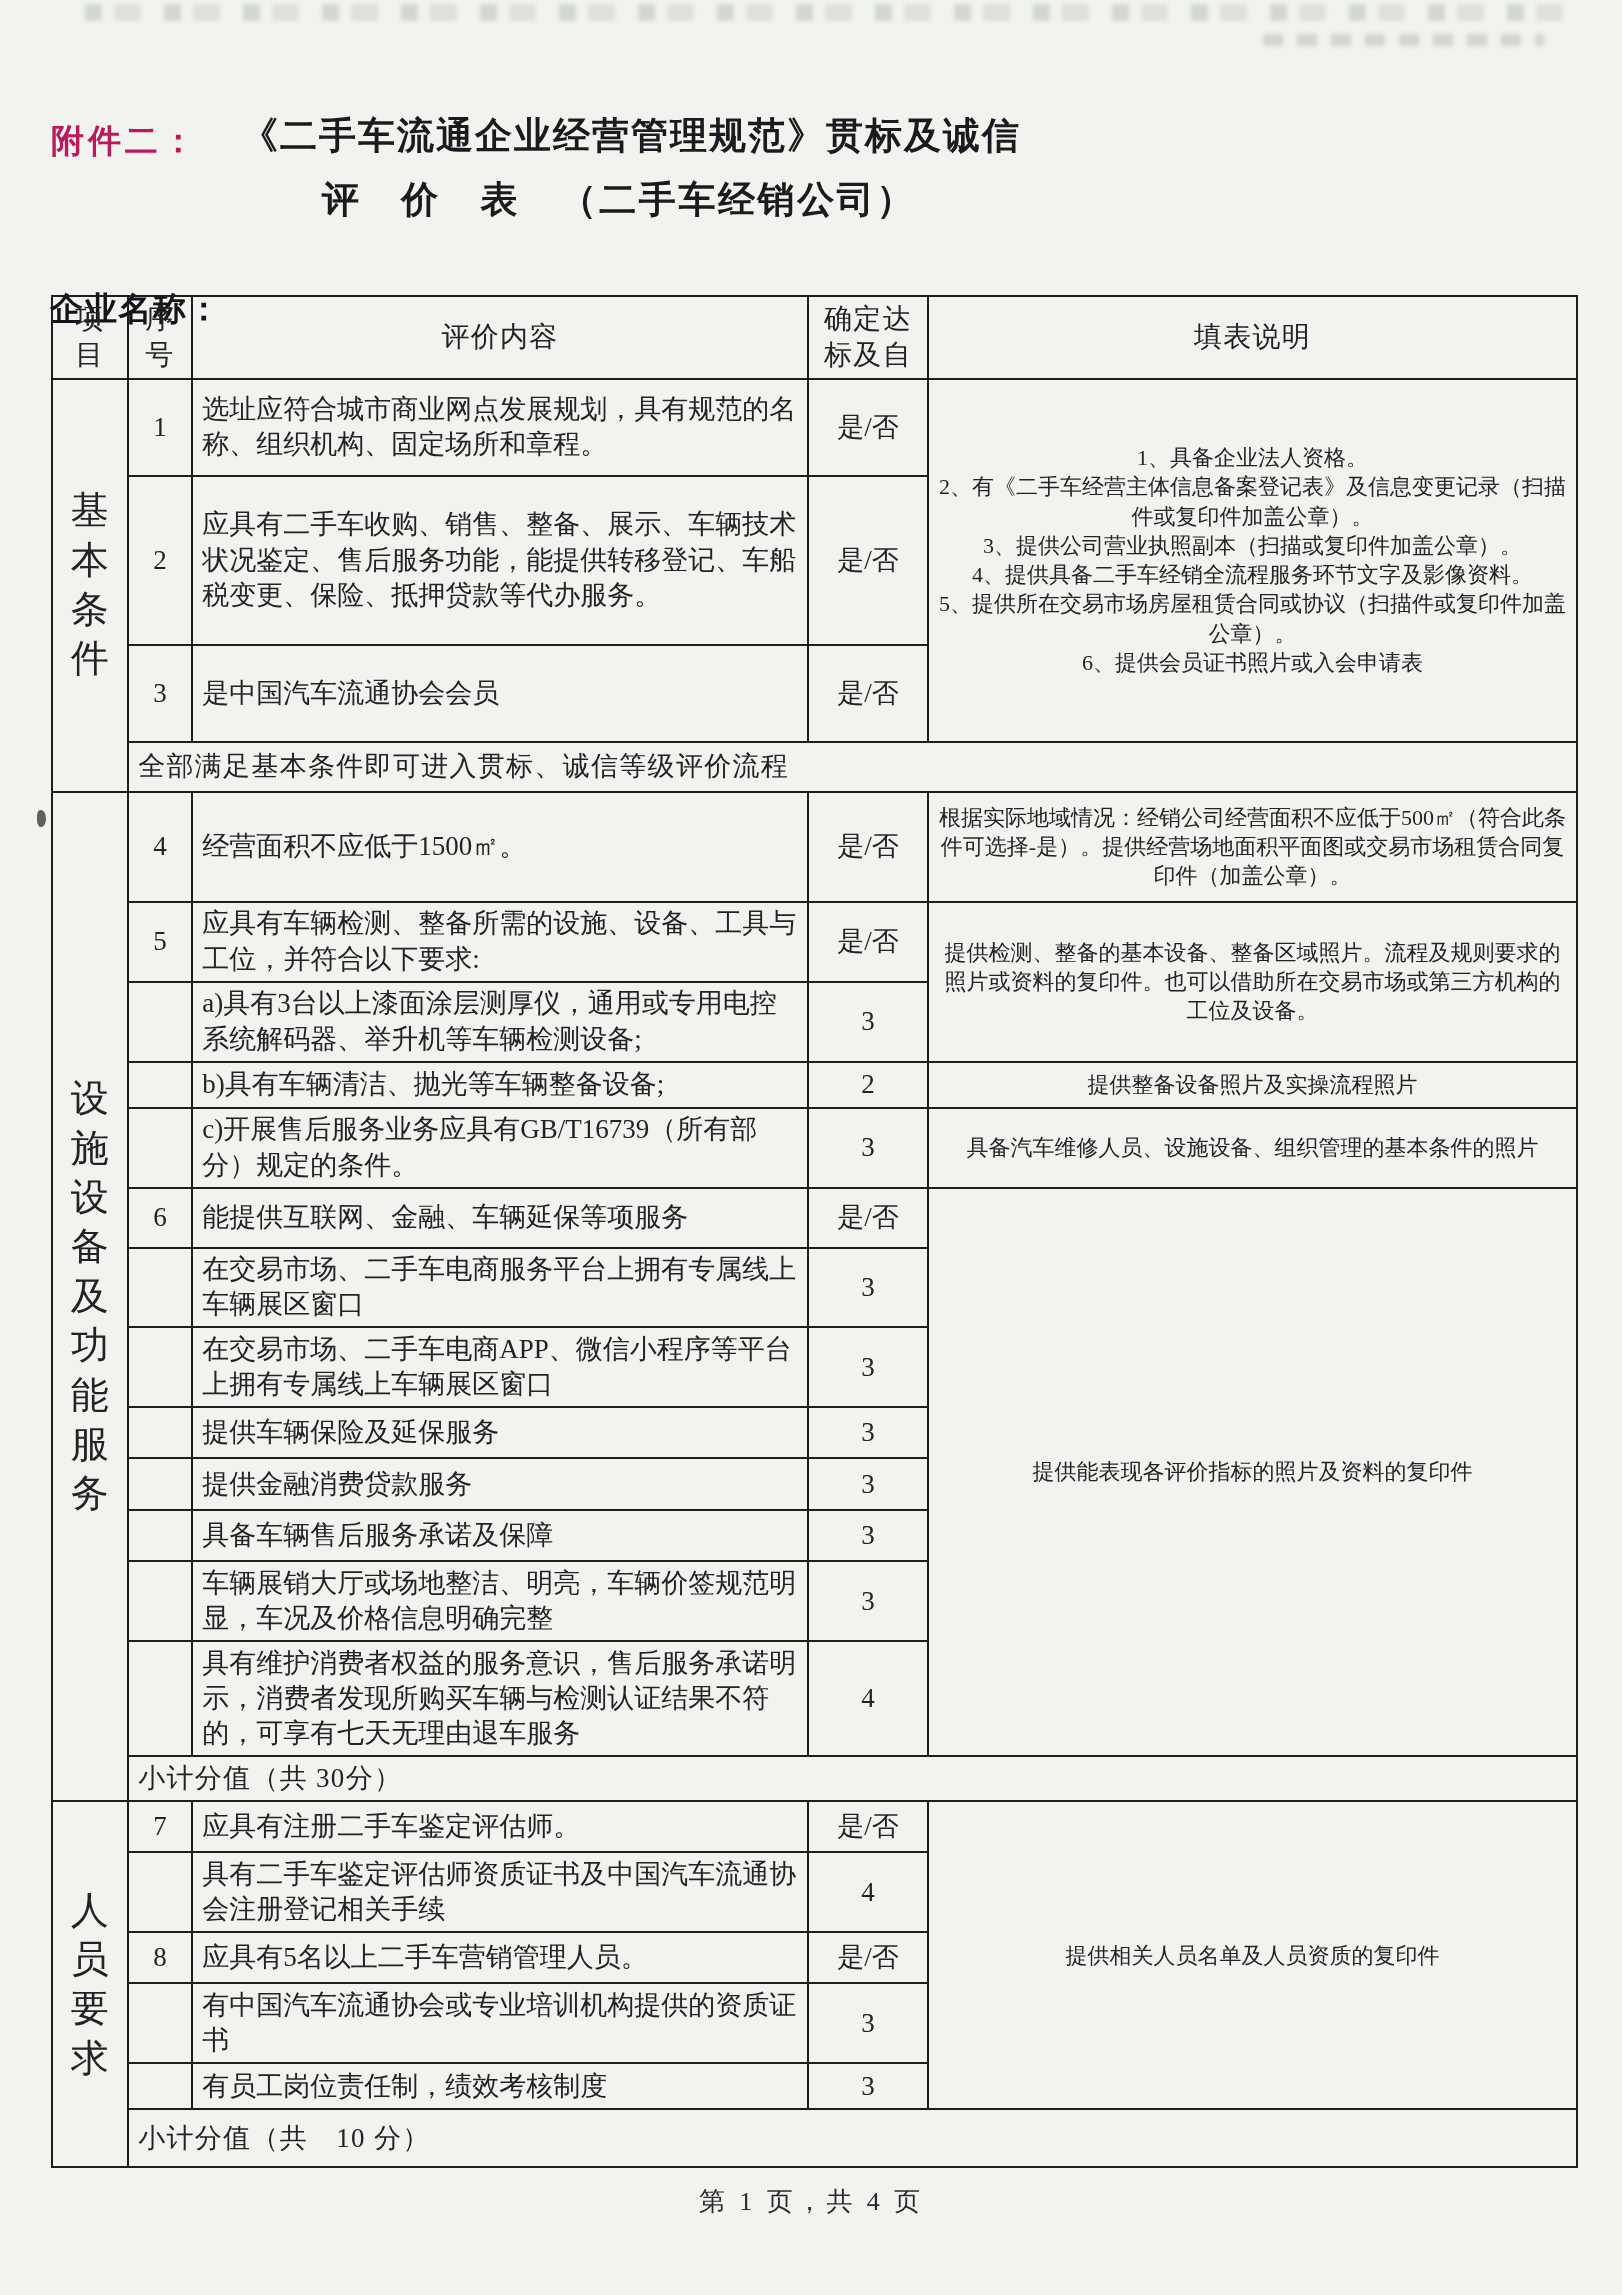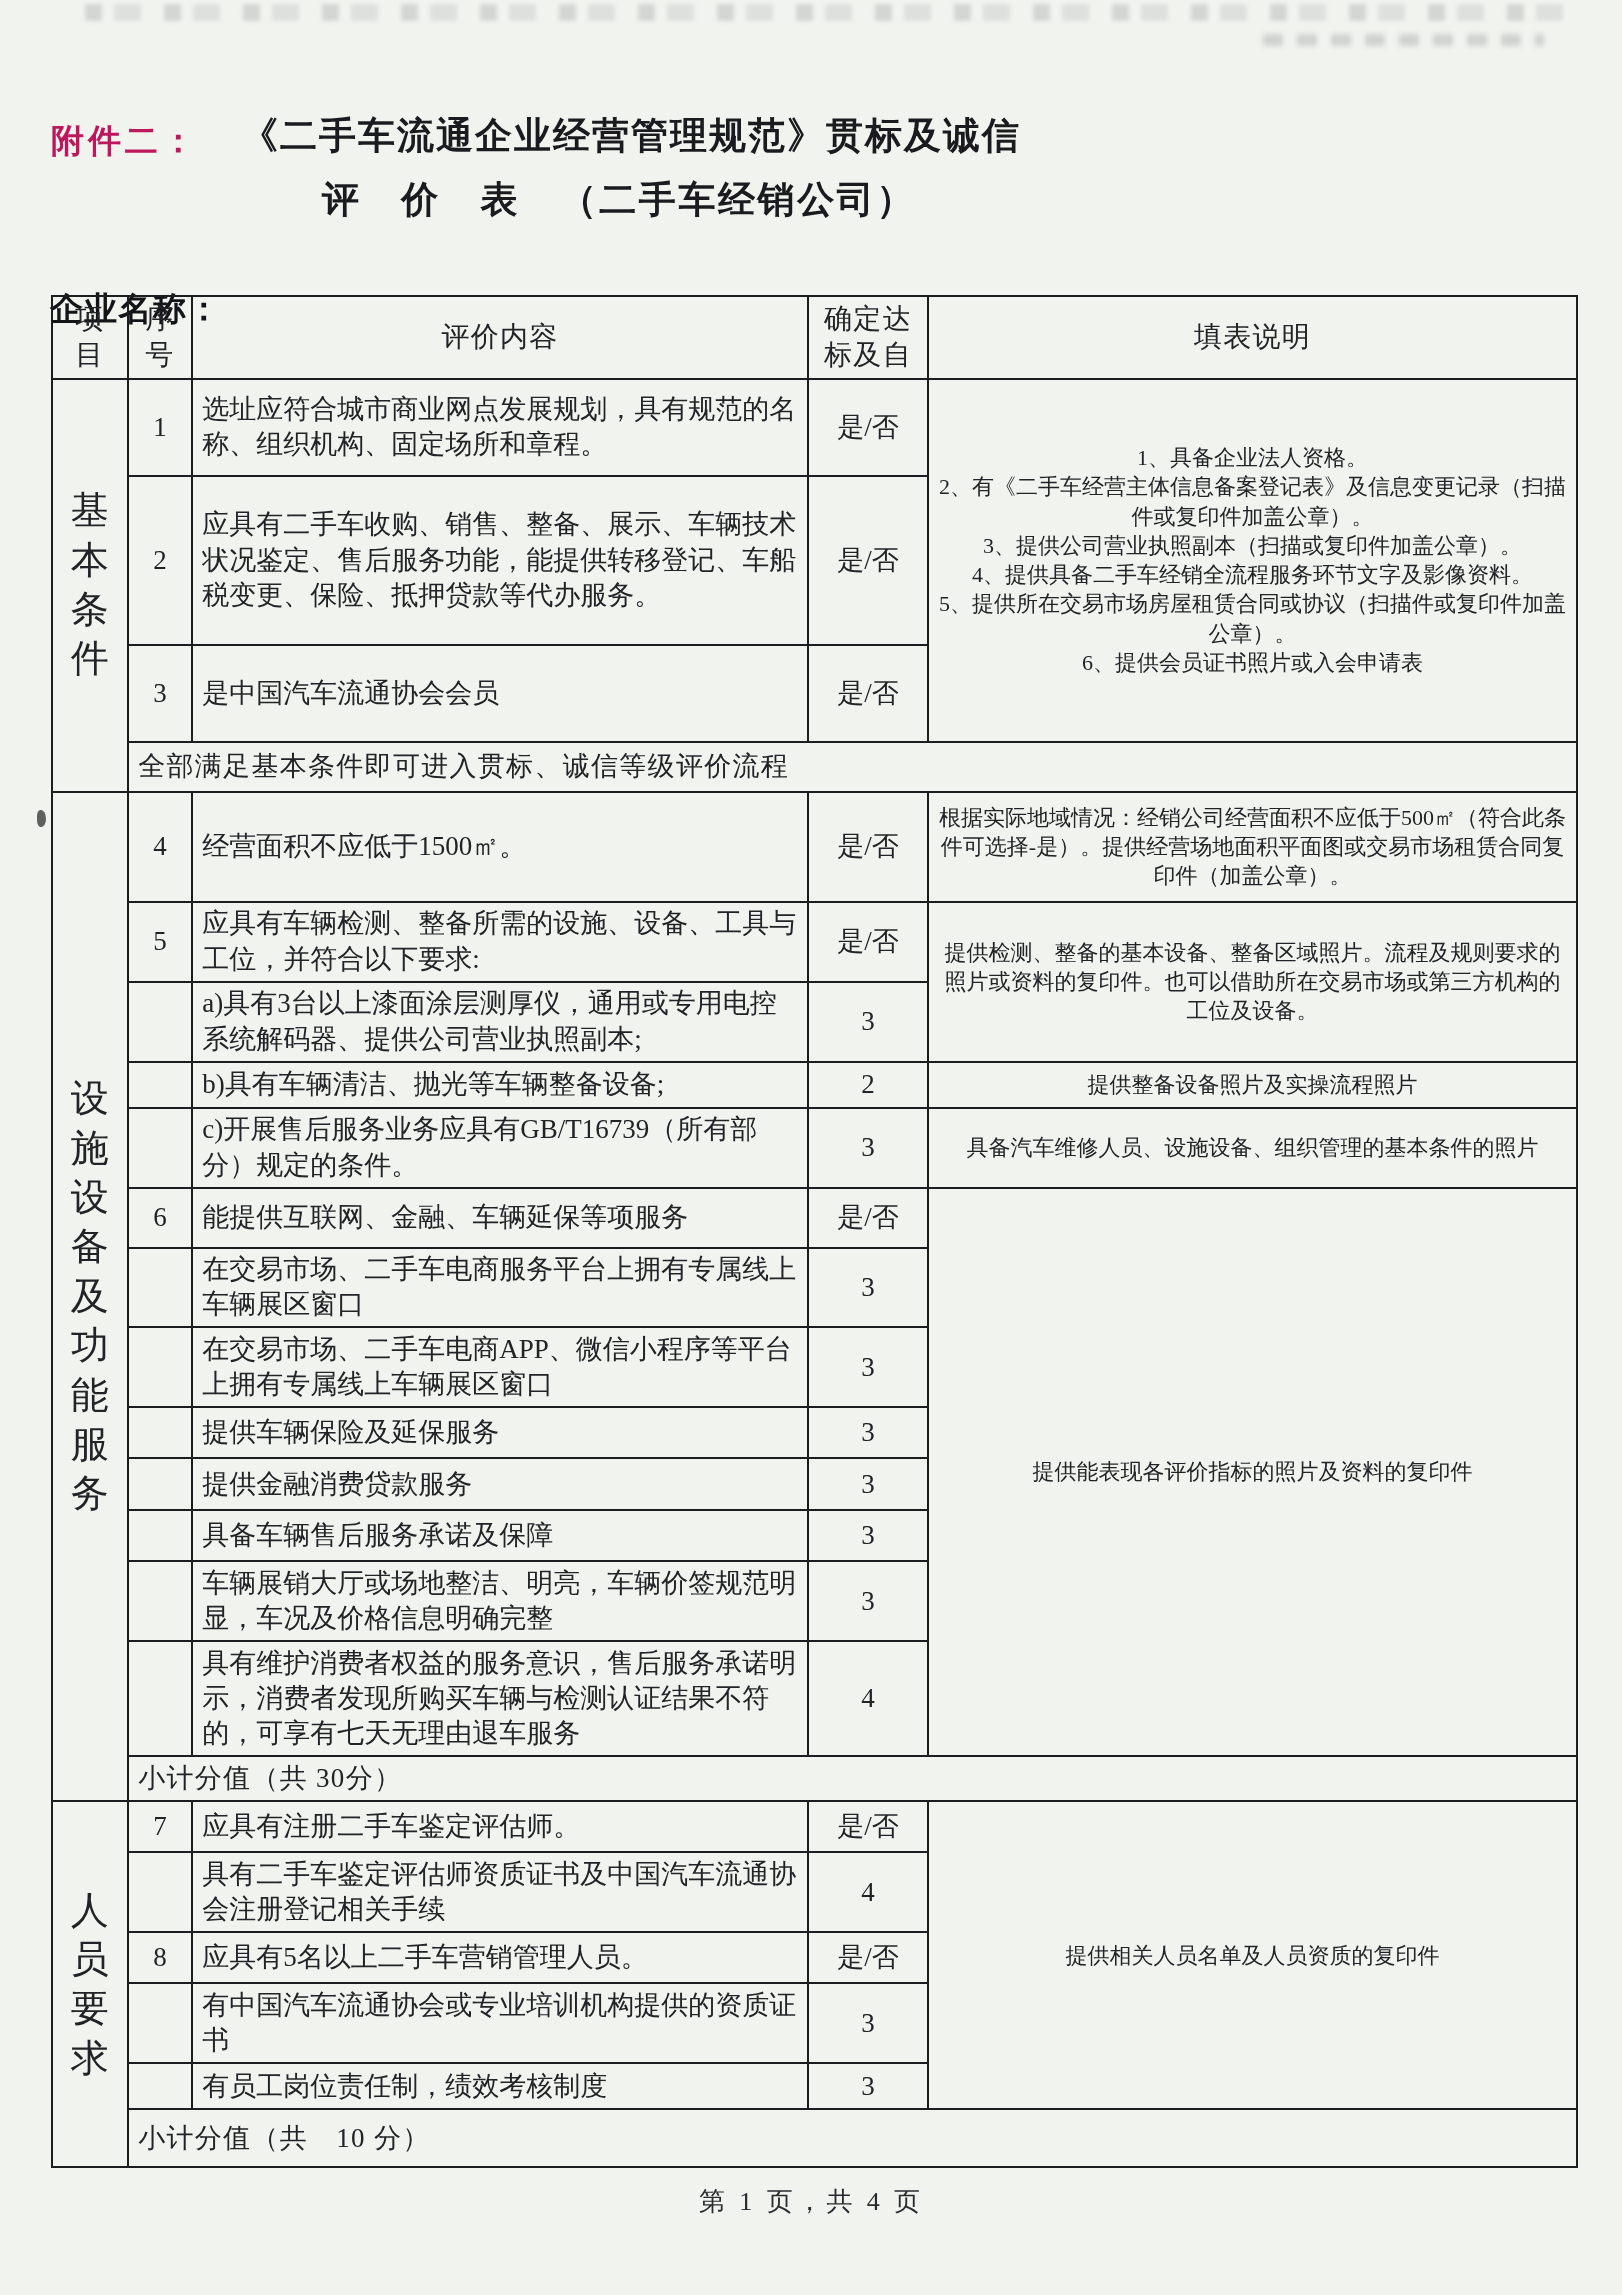--- a/index.html
+++ b/index.html
@@ -140,21 +140,21 @@
     <td class="note-cell">根据实际地域情况：经销公司经营面积不应低于500㎡（符合此条件可选择-是）。提供经营场地面积平面图或交易市场租赁合同复印件（加盖公章）。</td>
   </tr>
   <tr style="height:80px">
     <td class="seq-cell">5</td>
     <td class="content-cell">应具有车辆检测、整备所需的设施、设备、工具与工位，并符合以下要求:</td>
     <td class="score-cell">是/否</td>
     <td class="note-cell" rowspan="2">提供检测、整备的基本设备、整备区域照片。流程及规则要求的照片或资料的复印件。也可以借助所在交易市场或第三方机构的工位及设备。</td>
   </tr>
   <tr style="height:77px">
     <td class="seq-cell"></td>
-    <td class="content-cell">a)具有3台以上漆面涂层测厚仪，通用或专用电控系统解码器、提供公司营业执照副本;</td>
+    <td class="content-cell">a)具有3台以上漆面涂层测厚仪，通用或专用电控系统解码器、举升机等车辆检测设备;</td>
     <td class="score-cell">3</td>
   </tr>
   <tr style="height:46px">
     <td class="seq-cell"></td>
     <td class="content-cell">b)具有车辆清洁、抛光等车辆整备设备;</td>
     <td class="score-cell">2</td>
     <td class="note-cell">提供整备设备照片及实操流程照片</td>
   </tr>
   <tr style="height:64px">
     <td class="seq-cell"></td>

